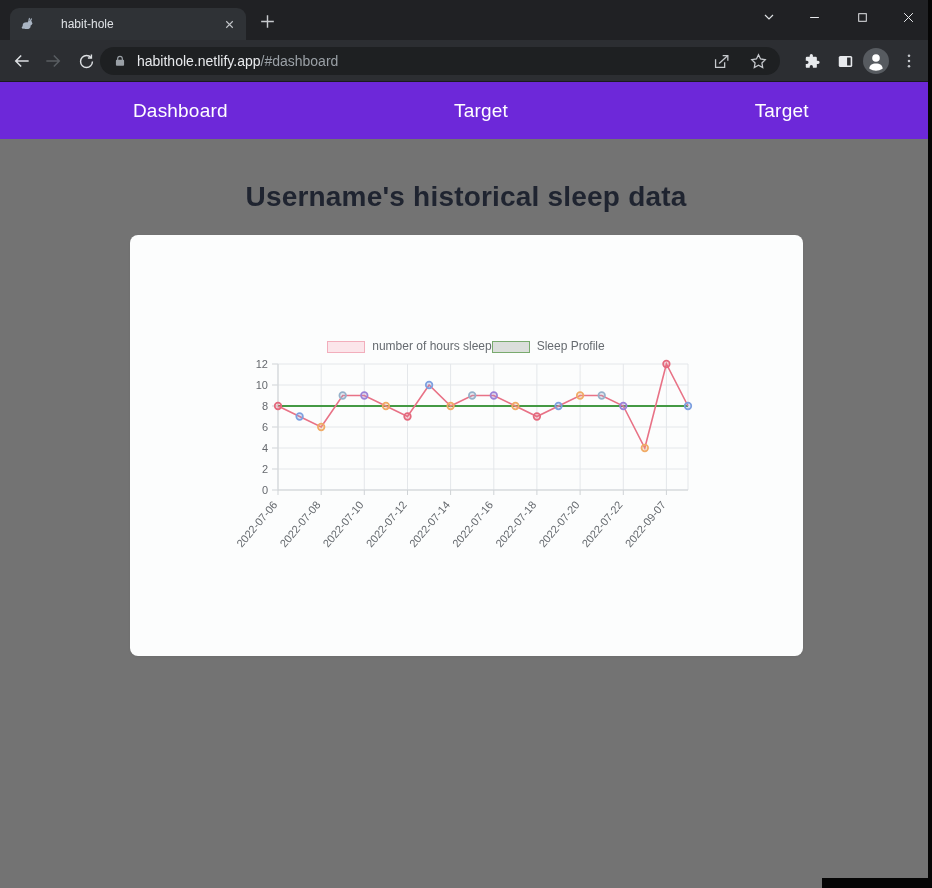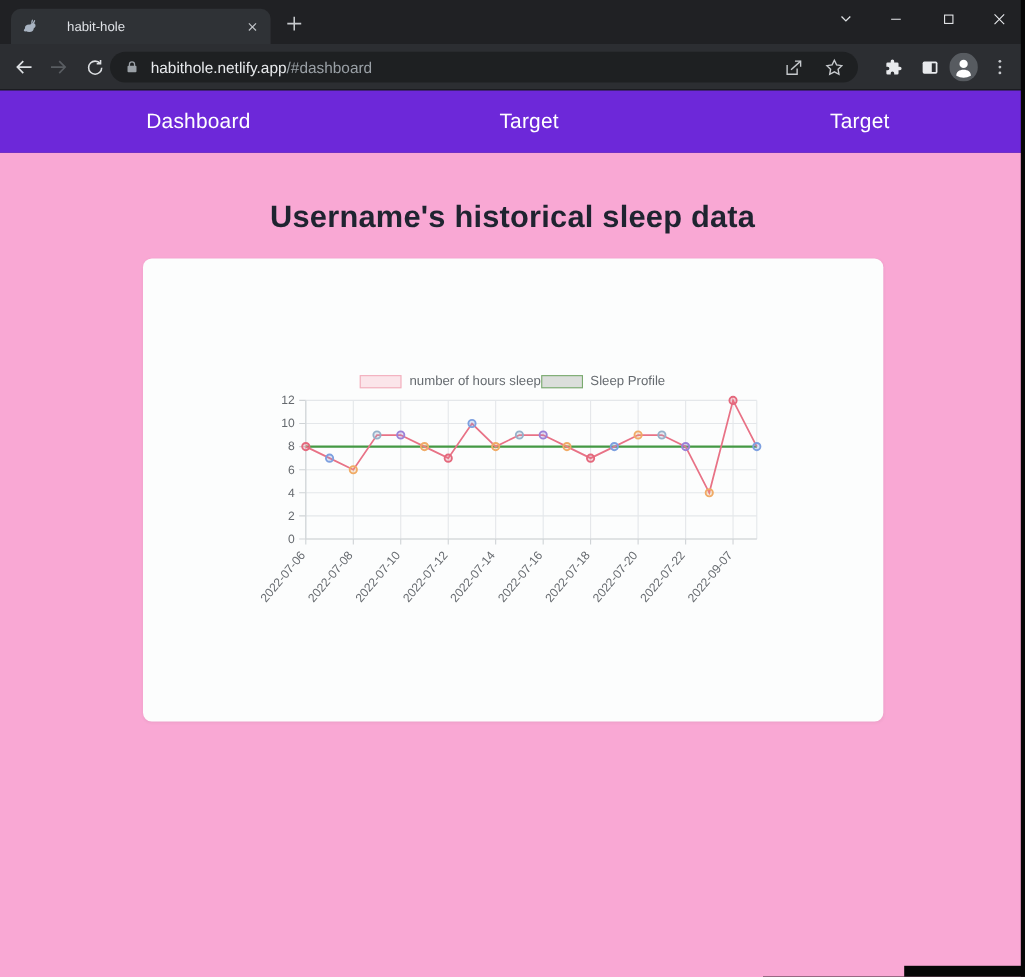--- a/index.html
+++ b/index.html
@@ -29,21 +29,21 @@
   .url .path { color:#9aa0a6; }
   .omni-right { margin-left:auto; display:flex; align-items:center; gap:15px; margin-right:11px; }
   .tool-icon { width:22px; height:22px; display:flex; align-items:center; justify-content:center; }
   .toolbar-right-icon { position:absolute; top:9px; width:24px; height:24px; display:flex; align-items:center; justify-content:center; }
 
   
   .site-nav { height:57px; background:#6d28d9; display:grid; grid-template-columns:1fr 1fr 1fr;
               align-items:center; justify-items:center; padding-left:30px; }
   .site-nav a { color:#ffffff; font-size:19px; text-decoration:none; letter-spacing:.2px; }
 
-  .page { height:749px; background:#f9a8d4; }
+  .page { height:749px; background:#737373; }
   .page-title { text-align:center; padding-top:42px; font-size:28px; font-weight:600; color:#1f2430;
                 letter-spacing:.2px; }
   .card { width:673px; height:421px; margin:22px auto 0; background:#fcfdfd; border-radius:8px;
           box-shadow:0 1px 3px rgba(0,0,0,.05); }
 
   .legend { display:flex; justify-content:center; align-items:center; padding-top:104px;
             height:119px; align-items:flex-end; }
   .legend-item { display:flex; align-items:center; gap:7px; height:15px; }
   .swatch { width:38px; height:12px; border:1.5px solid; display:inline-block; }
   .legend-label { font-size:12px; color:#666b70; line-height:15px; }

